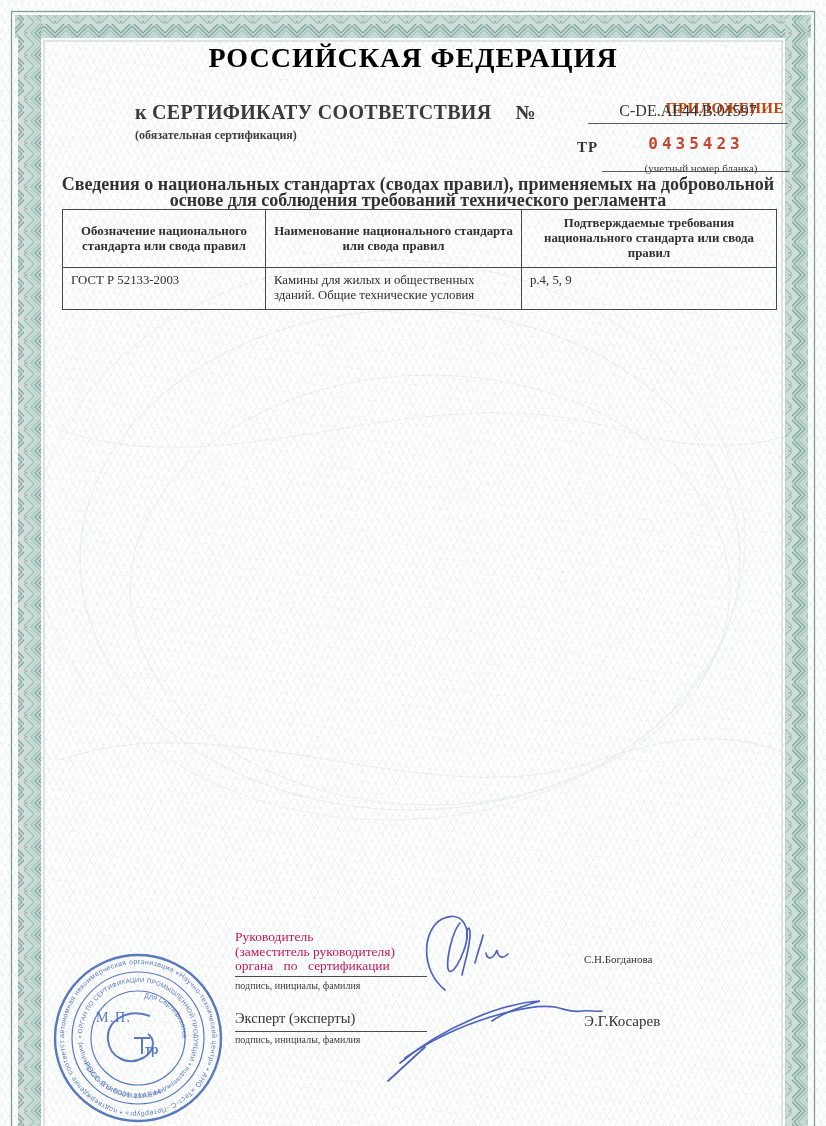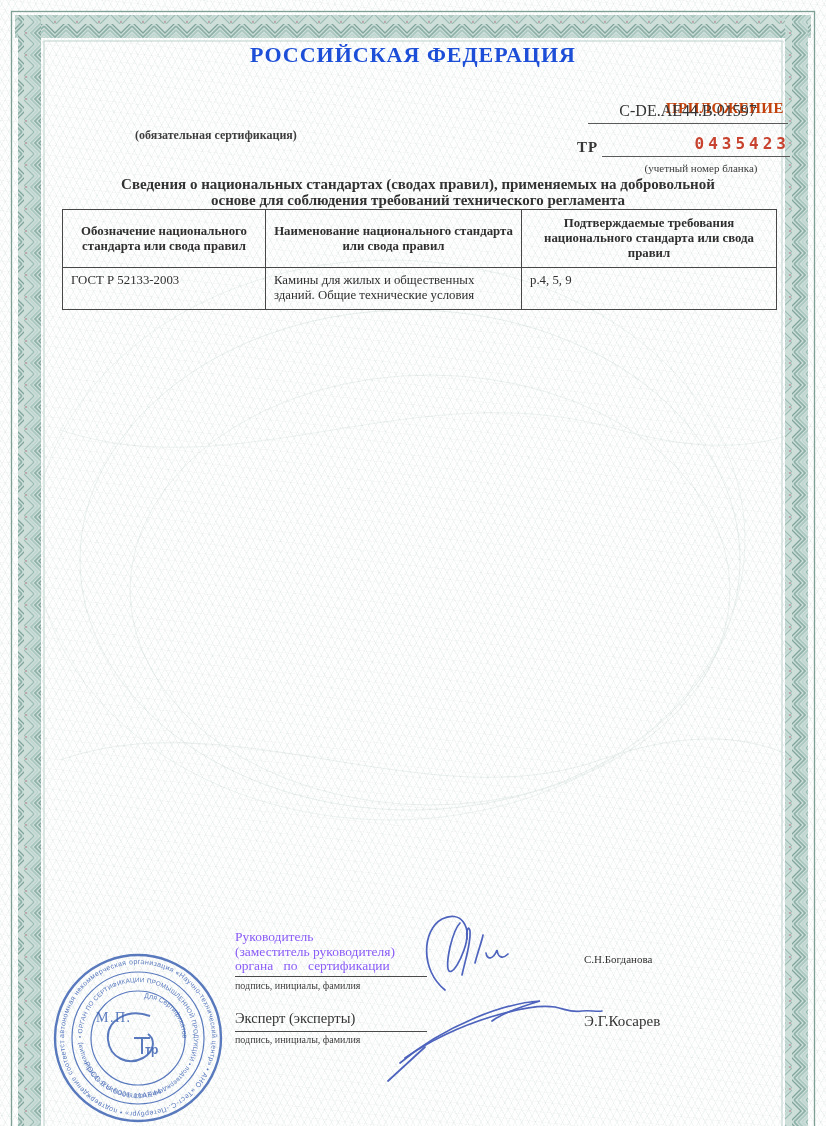--- a/index.html
+++ b/index.html
@@ -15,65 +15,65 @@
     position:absolute;inset:0;pointer-events:none;
     background-image:
       repeating-linear-gradient(62deg, rgba(140,172,160,0.10) 0 1px, transparent 1px 6px),
       repeating-linear-gradient(-62deg, rgba(140,172,160,0.09) 0 1px, transparent 1px 6px),
       repeating-linear-gradient(6deg, rgba(150,140,165,0.045) 0 1px, transparent 1px 10px);
   }
   .abs{position:absolute;}
   .ctr{text-align:center;}
   .title{
     left:42px;right:42px;top:42px;
-    font-size:22px;font-weight:bold;letter-spacing:1px;color:#1d4ed8;text-align:center;
+    font-size:28px;font-weight:bold;letter-spacing:1px;color:#000000;text-align:center;
   }
   .doctype{
     left:42px;right:42px;top:100px;
     font-size:15px;font-weight:bold;letter-spacing:0.5px;color:#c2410c;text-align:right;
   }
   .certline{
     left:135px;top:101px;font-size:20px;font-weight:bold;color:#3a3a3a;letter-spacing:0.3px;
   }
   .numsign{margin-left:24px;}
   .certnumber{
     left:588px;top:102px;width:200px;text-align:center;
     font-size:16px;color:#333;border-bottom:1.3px solid #5a5a5a;padding-bottom:3px;
   }
   .mandnote{
     left:135px;top:128px;width:420px;
     font-size:12px;font-weight:bold;color:#3d3d3d;
   }
   .trlabel{left:577px;top:139px;font-size:15px;font-weight:bold;color:#353535;letter-spacing:1px;}
   .blanknum{
-    left:602px;top:134px;width:188px;text-align:right;
+    left:602px;top:134px;width:188px;text-align:center;
     font-family:"DejaVu Sans Mono", monospace;font-weight:bold;
     font-size:16px;letter-spacing:4px;color:#c8432f;
-    border-bottom:1.3px solid #5a5a5a;padding-bottom:3px;
+    border-bottom:1.3px solid #5a5a5a;padding-bottom:18px;
   }
   .blankcaption{
     left:612px;top:162px;width:178px;text-align:center;
     font-size:11px;color:#3d3d3d;
   }
   .intro{
     left:60px;right:50px;top:177px;
-    font-size:15px;font-weight:bold;line-height:15.5px;color:#323232;
+    font-size:18px;font-weight:bold;line-height:15.5px;color:#323232;
   }
   table.std{
     position:absolute;left:62px;top:209px;width:714px;
     border-collapse:collapse;table-layout:fixed;
   }
   table.std th, table.std td{
     border:1.4px solid #474747;
     font-size:12.8px;line-height:15px;
     padding:5px 8px;vertical-align:top;
   }
   table.std th{font-weight:bold;text-align:center;vertical-align:middle;padding:6px 8px;}
   .c1{width:203px;} .c2{width:256px;} .c3{width:255px;}
-  .sig-roles{left:235px;top:930px;font-size:13.5px;line-height:14.5px;color:#8b5cf6;}
+  .sig-roles{left:235px;top:930px;font-size:13.5px;line-height:14.5px;color:#be185d;}
   .justline{word-spacing:7px;}
   .sigline1{left:235px;top:976px;width:192px;border-top:1.1px solid #4a4a4a;}
   .sigcap1{left:235px;top:980px;font-size:10px;color:#3d3d3d;}
   .name1{left:584px;top:953px;font-size:11px;color:#333;}
   .expertrole{left:235px;top:1010px;font-size:14.5px;color:#333;}
   .sigline2{left:235px;top:1031px;width:192px;border-top:1.1px solid #4a4a4a;}
   .sigcap2{left:235px;top:1034px;font-size:10px;color:#3d3d3d;}
   .name2{left:584px;top:1013px;font-size:15px;color:#333;}
   svg{display:block;}
 </style>
@@ -127,20 +127,23 @@
     <rect x="11.5" y="11.5" width="803" height="1140" fill="none" stroke="#7d9f95" stroke-width="1.3"></rect>
     <rect x="15" y="15" width="796" height="23" fill="url(#chevT)"></rect>
     <rect x="18" y="15" width="23" height="1111" fill="url(#chevL)"></rect>
     <rect x="785" y="15" width="23" height="1111" fill="url(#chevR)"></rect>
     <rect x="44" y="41" width="738" height="1090" fill="none" stroke="#b7cfc9" stroke-width="0.9"></rect>
   </svg>
 
   <div class="abs title ctr">РОССИЙСКАЯ ФЕДЕРАЦИЯ</div>
   <div class="abs doctype ctr">ПРИЛОЖЕНИЕ</div>
 
+  <div class="abs certline">
+    <span>к СЕРТИФИКАТУ СООТВЕТСТВИЯ</span><span class="numsign">№</span>
+  </div>
   <div class="abs certnumber">C-DE.AE44.B.01597</div>
   <div class="abs mandnote">(обязательная сертификация)</div>
 
   <div class="abs trlabel">ТР</div>
   <div class="abs blanknum">0435423</div>
   <div class="abs blankcaption">(учетный номер бланка)</div>
 
   <div class="abs intro ctr">
     <div>Сведения о национальных стандартах (сводах правил), применяемых на добровольной</div>
     <div>основе для соблюдения требований технического регламента</div>

